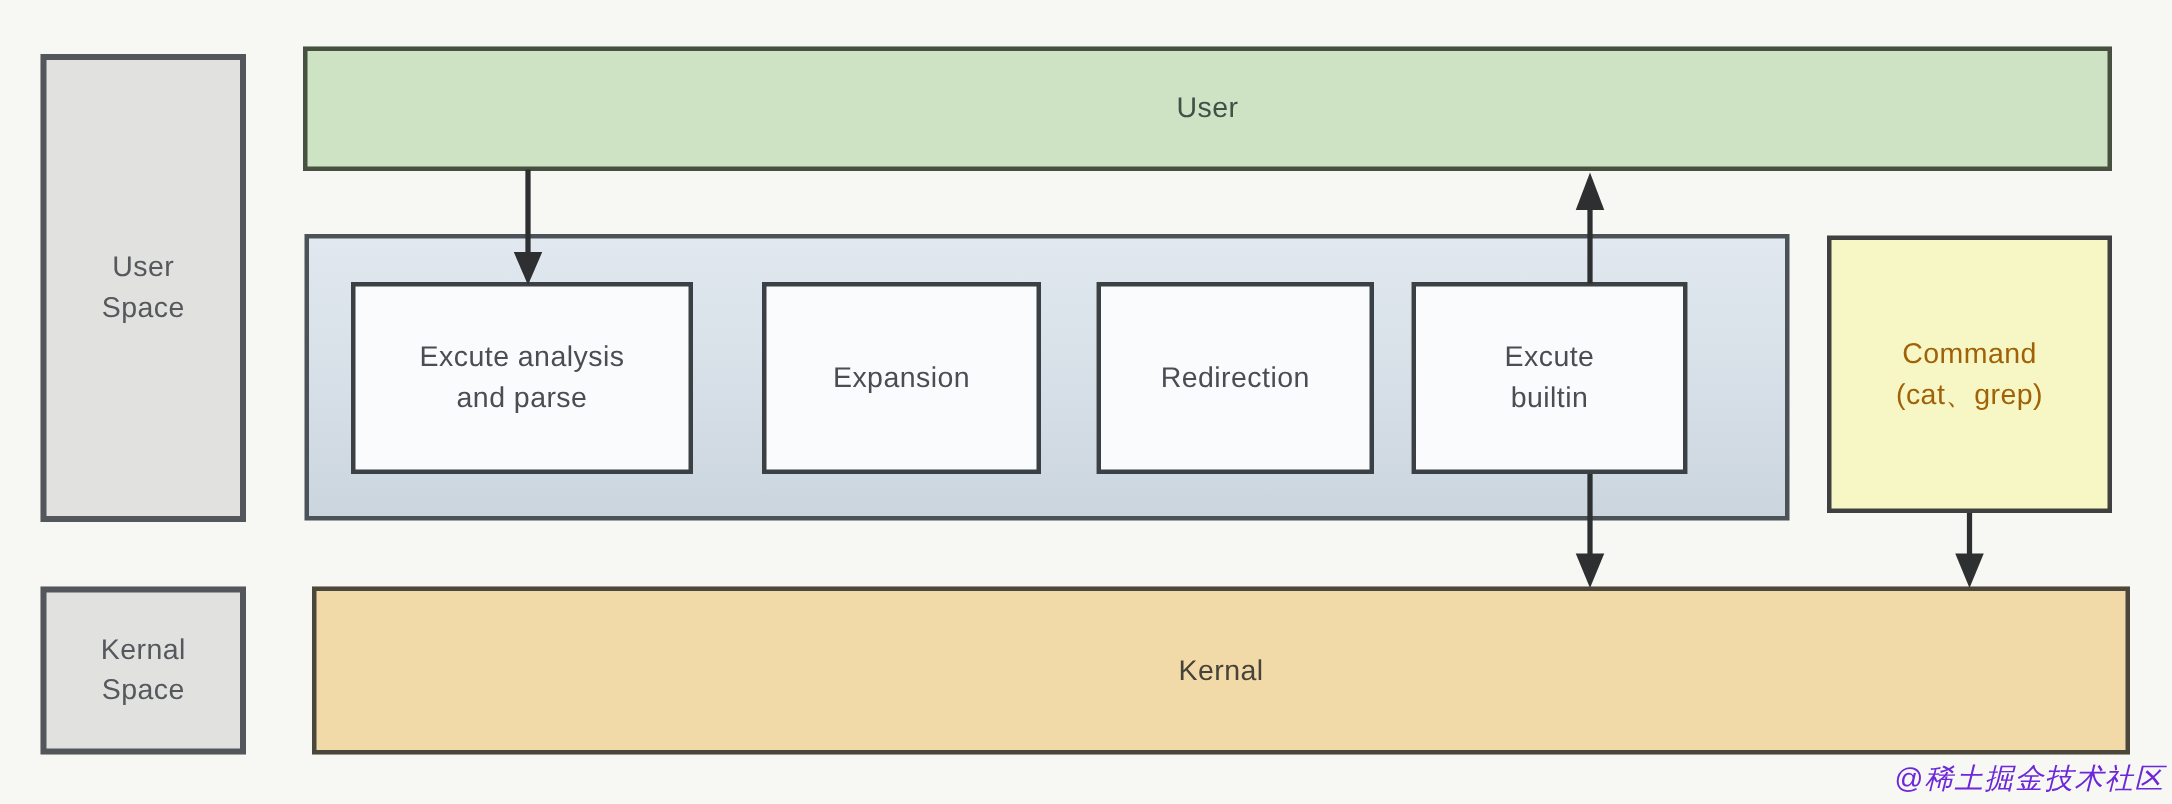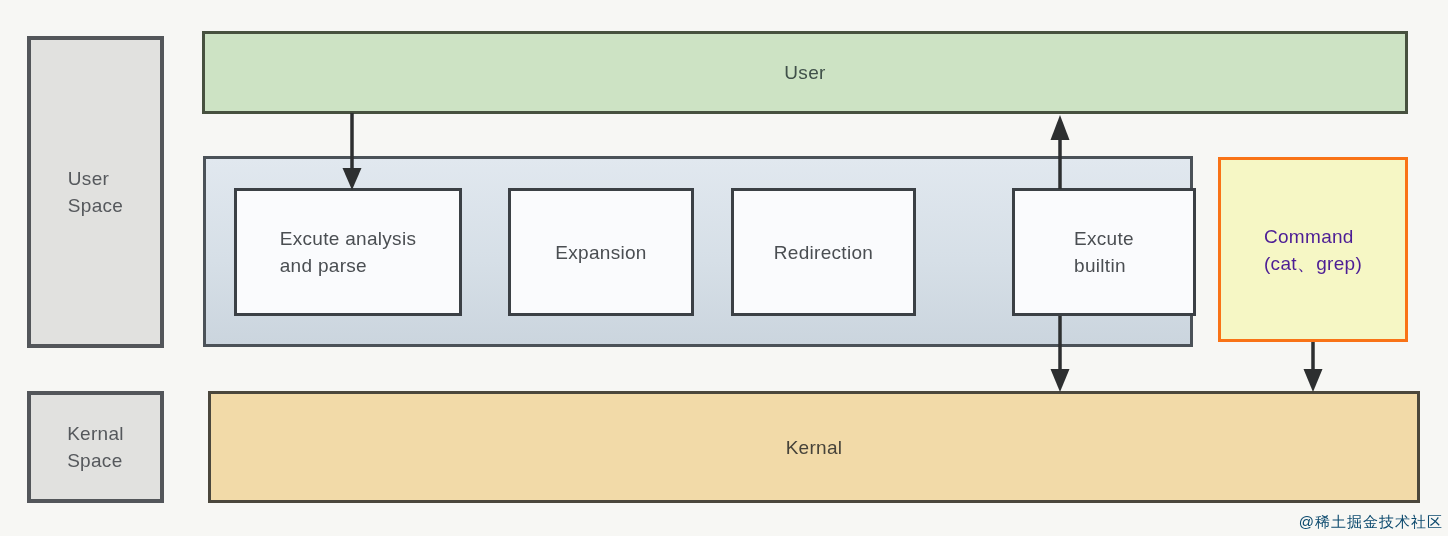--- a/index.html
+++ b/index.html
@@ -13,20 +13,21 @@
     width: 1448px;
     height: 536px;
     background: #f7f7f4;
     overflow: hidden;
   }
   .box {
     position: absolute;
     display: flex;
     align-items: center;
     justify-content: center;
+    text-align: center;
   }
   .label {
     font-size: 19px;
     line-height: 27px;
     white-space: pre-line;
     letter-spacing: 0.3px;
   }
   
   .space-box {
     background: #e1e1df;
@@ -51,47 +52,48 @@
   
   .process-box {
     top: 188px; height: 128px;
     background: #fafbfd;
     border: 3px solid #3b4045;
     color: #4a4e52;
   }
   #process-lexical     { left: 234px; width: 228px; }
   #process-expansion   { left: 508px; width: 186px; }
   #process-redirection { left: 731px; width: 185px; }
-  #process-excute      { left: 1012px; width: 184px; }
+  #process-excute      { left: 941px; width: 184px; }
   
   #command-box {
     left: 1218px; top: 157px; width: 190px; height: 185px;
     background: #f6f7c5;
-    border: 3px solid #f97316;
-    color: #4c1d95;
+    border: 3px solid #404040;
+    color: #a16207;
   }
   
   #kernal-band {
     left: 208px; top: 391px; width: 1212px; height: 112px;
     background: #f2daa8;
     border: 3px solid #4b473c;
     color: #47433a;
   }
   #arrows-overlay {
     position: absolute;
     left: 0; top: 0;
     width: 1448px; height: 536px;
     pointer-events: none;
   }
   #watermark {
     position: absolute;
     right: 5px; bottom: 4px;
-    font-size: 15px;
-    color: #0c4a6e;
+    font-size: 19px;
+    color: #6d28d9;
     letter-spacing: 1px;
+    font-style: italic;
   }
 </style>
 </head>
 <body>
 
 <div id="stage">
 
   <div class="box space-box" id="user-space-box">
     <div class="label">User
 Space</div>

